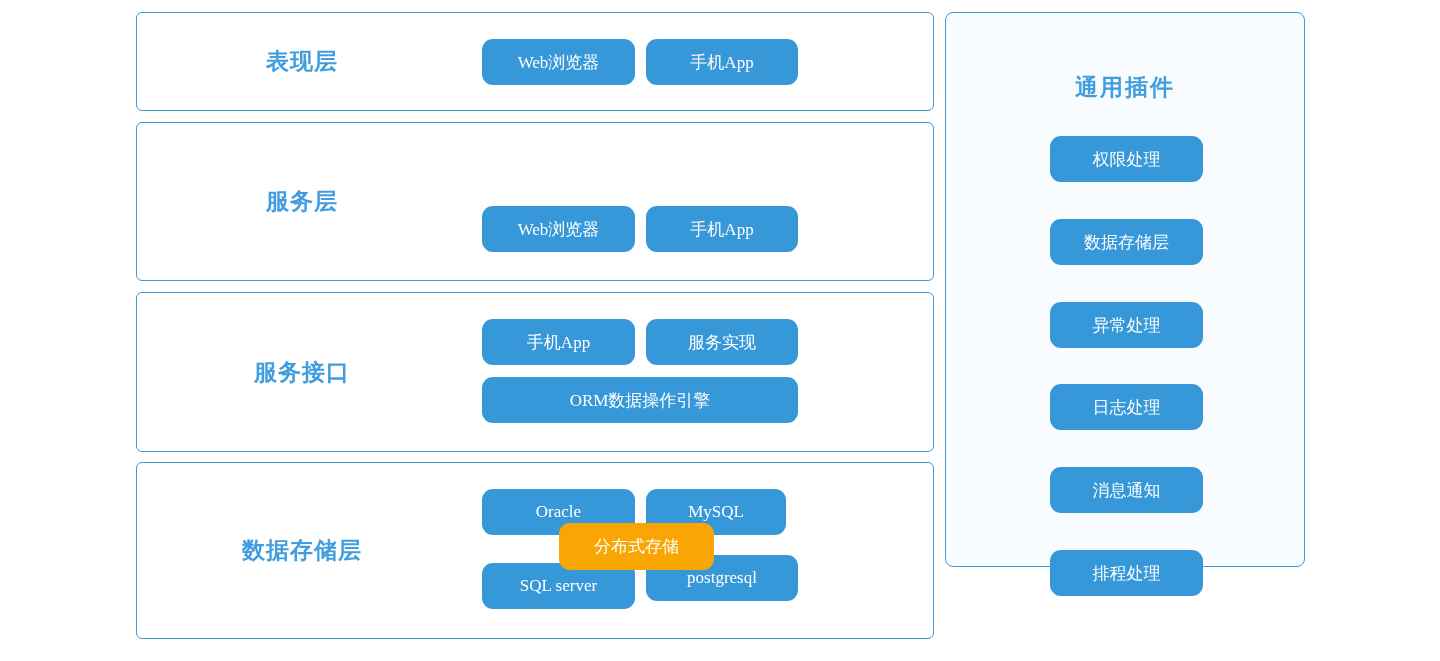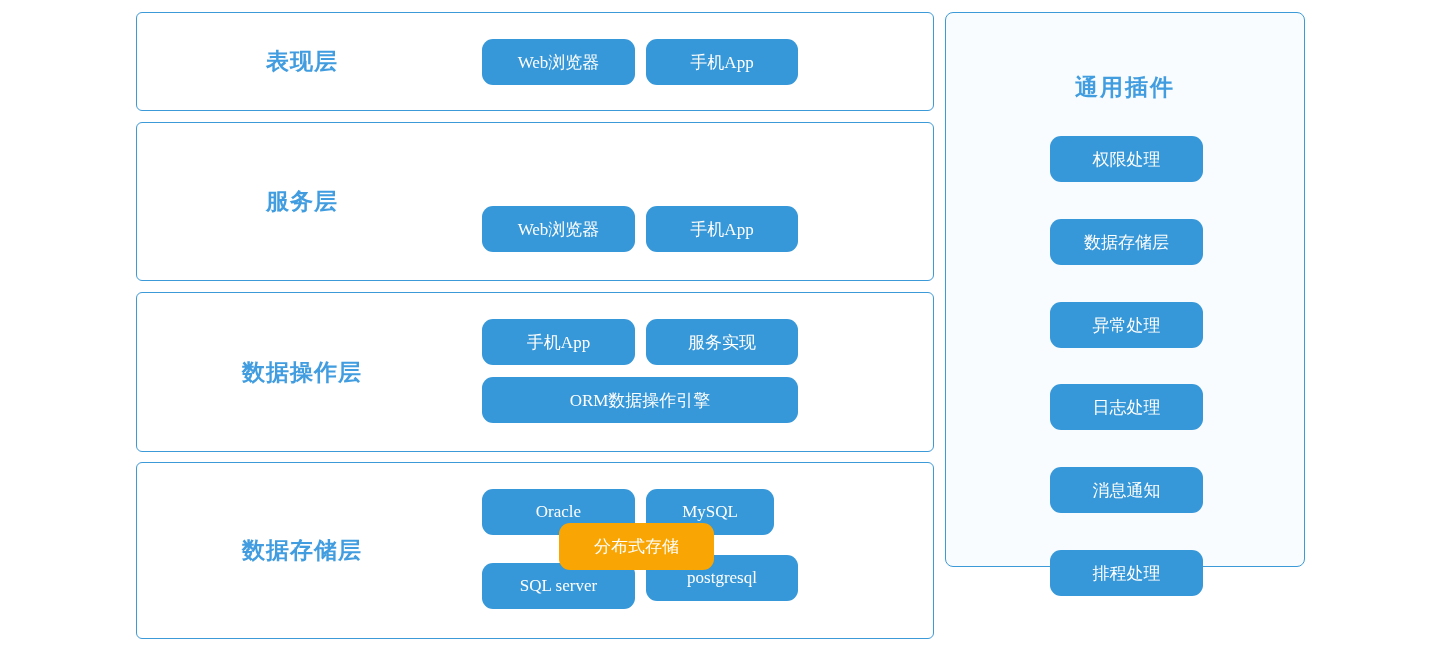--- a/index.html
+++ b/index.html
@@ -91,30 +91,30 @@
     <div class="block" style="left:509px;top:26px;width:152px">手机App</div>
   </section>
 
   <section class="layer-box" style="top:122px;height:159px">
     <div class="layer-label">服务层</div>
     <div class="block" style="left:345px;top:83px;width:153px">Web浏览器</div>
     <div class="block" style="left:509px;top:83px;width:152px">手机App</div>
   </section>
 
   <section class="layer-box" style="top:292px;height:160px">
-    <div class="layer-label">数据操作层</div>
+    <div class="layer-label">服务接口</div>
     <div class="block" style="left:345px;top:26px;width:153px">手机App</div>
     <div class="block" style="left:509px;top:26px;width:152px">服务实现</div>
     <div class="block" style="left:345px;top:84px;width:316px">ORM数据操作引擎</div>
   </section>
 
   <section class="layer-box" style="top:462px;height:177px">
     <div class="layer-label">数据存储层</div>
     <div class="block" style="left:345px;top:26px;width:153px">Oracle</div>
-    <div class="block" style="left:509px;top:26px;width:128px">MySQL</div>
+    <div class="block" style="left:509px;top:26px;width:140px">MySQL</div>
     <div class="block" style="left:345px;top:100px;width:153px">SQL server</div>
     <div class="block" style="left:509px;top:92px;width:152px">postgresql</div>
     <div class="block highlight" style="left:422px;top:60px;width:155px">分布式存储</div>
   </section>
 
   <aside class="plugins-panel">
     <div class="panel-title">通用插件</div>
     <div class="block plugin-block" style="top:123px">权限处理</div>
     <div class="block plugin-block" style="top:206px">数据存储层</div>
     <div class="block plugin-block" style="top:289px">异常处理</div>

